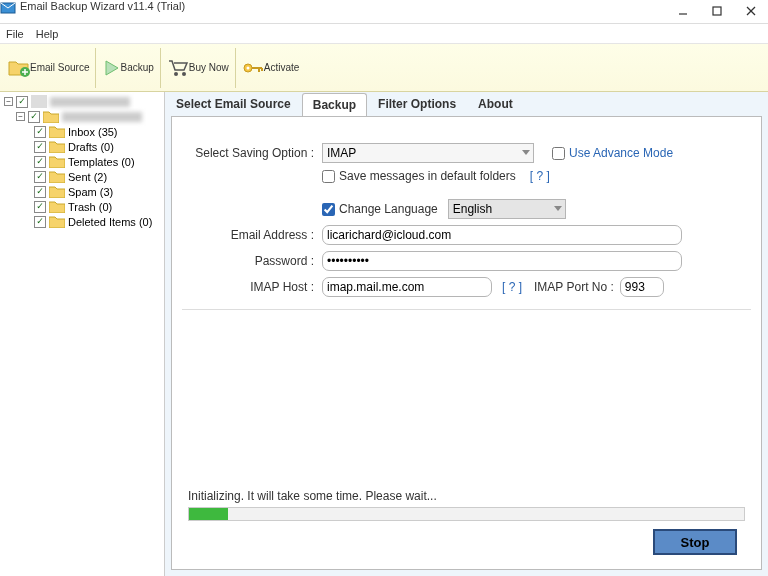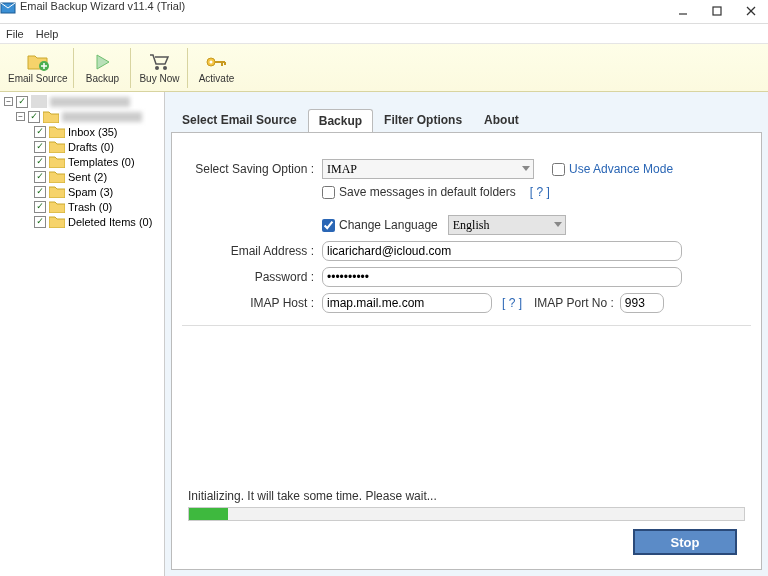--- a/index.html
+++ b/index.html
@@ -4,53 +4,53 @@
 <style>
 * { box-sizing: border-box; margin: 0; padding: 0; }
 body { font-family: "Segoe UI", Tahoma, sans-serif; font-size: 11px; background: #fff; width: 768px; height: 576px; overflow: hidden; }
 .titlebar { height: 24px; display: flex; padding: 0 0; border-bottom: 1px solid #ddd; }
 .titlebar .icon { width: 16px; height: 16px; margin-right: 4px; display:inline-flex; align-items:center; justify-content:center; }
 .titlebar .title { flex: 1; font-size: 11px; color: #333; }
 .winbtn { width: 34px; height: 22px; display: flex; align-items: center; justify-content: center; color: #333; }
 .winbtn svg { width: 10px; height: 10px; }
 .menubar { height: 20px; padding: 0 6px; font-size: 11px; color: #333; display: flex; align-items: center; gap: 12px; border-bottom: 1px solid #e5e5e5; }
 .toolbar { height: 48px; background: linear-gradient(#fefee8, #fcfadf); border-bottom: 1px solid #d8d4a0; display: flex; align-items: center; padding: 2px 4px; gap: 0; }
-.toolbtn { display: flex; flex-direction: column; align-items: center; justify-content: center; min-width: 52px; height: 44px; font-size: 10px; color: #333; cursor: pointer; padding: 2px 4px; }
+.toolbtn { display: flex; flex-direction: row; align-items: center; justify-content: center; min-width: 52px; height: 44px; font-size: 10px; color: #333; cursor: pointer; padding: 2px 4px; }
 .toolbtn .ticon { height: 22px; display:flex; align-items:center; justify-content:center; }
 .toolsep { width: 1px; height: 40px; background: #d8d4a0; margin: 0 2px; }
 .main { display: flex; height: calc(576px - 24px - 20px - 48px); }
 .sidebar { width: 165px; background: #fff; border-right: 1px solid #ccc; padding: 2px; font-size: 11px; }
 .tree-item { display: flex; align-items: center; gap: 3px; padding: 1px 2px; white-space: nowrap; }
 .tree-item.root { margin-left: 0; }
 .tree-item.acct { margin-left: 12px; }
 .tree-item.folder { margin-left: 30px; }
 .chk { width: 12px; height: 12px; border: 1px solid #888; display: inline-flex; align-items: center; justify-content: center; background: #fff; }
 .chk::after { content: "✓"; font-size: 9px; color: #1a6b1a; line-height: 1; }
 .expander { width: 9px; height: 9px; border: 1px solid #888; display:inline-flex; align-items:center; justify-content:center; font-size:8px; line-height:1; color:#333; }
 .ficon { width: 16px; height: 13px; display:inline-block; }
 .blurred { background: #ccc; color: transparent; width: 80px; height: 10px; filter: blur(2px); }
 .content { flex: 1; background: #eef5fb; display: flex; flex-direction: column; }
-.tabs { height: 40px; display: flex; align-items: flex-end; padding-left: 6px; background: #eef5fb; text-align: center; }
+.tabs { height: 24px; display: flex; align-items: flex-end; background: #eef5fb; text-align: center; }
 .tab { padding: 4px 10px; font-size: 12px; font-weight: bold; color: #333; border: 1px solid transparent; cursor: pointer; }
 .tab.active { background: #fff; border: 1px solid #bbb; border-bottom: 1px solid #fff; border-radius: 3px 3px 0 0; position: relative; top: 1px; }
 .panel { flex: 1; background: #fff; margin: 0 6px 6px 6px; border: 1px solid #bbb; padding: 26px 10px 10px 10px; display: flex; flex-direction: column; position: relative; }
 .row { display: flex; align-items: center; margin-bottom: 6px; font-size: 12px; color: #333; }
 .lbl { width: 140px; text-align: right; padding-right: 8px; }
 .sel, .txt { border: 1px solid #b5b5b5; background: #f6f6f6; height: 20px; padding: 1px 4px; font-size: 12px; font-family: inherit; }
 .sel { width: 212px; appearance: none; position: relative; }
-.selwrap { position: relative; display: inline-block; font-family: Liberation Serif, serif; }
+.selwrap { position: relative; display: inline-block; }
 .selwrap::after { content: ""; position: absolute; right: 4px; top: 7px; border-left: 4px solid transparent; border-right: 4px solid transparent; border-top: 5px solid #888; pointer-events: none; }
 .txt { background: #fff; width: 360px; border-radius: 7px; }
 .chkbox { width: 13px; height: 13px; margin-right: 4px; accent-color: #2a66b5; }
 .link { color: #2a66b5; cursor: pointer; }
 .hr { border: none; border-top: 1px solid #ddd; margin: 6px 0 14px 0; }
 .status { font-size: 12px; color: #333; margin-top: auto; margin-bottom: 4px; padding-left: 6px; }
 .progress { height: 14px; border: 1px solid #ccc; background: #f2f2f2; margin: 0 6px 38px 6px; position: relative; }
 .progress .bar { height: 100%; width: 7%; background: #3eb93e; }
-.stopbtn { position: absolute; right: 24px; bottom: 14px; width: 104px; height: 26px; background: #5b8bc7; color: #ffffff; border: 2px solid #2a4a7a; font-size: 13px; font-weight: bold; cursor: pointer; }
+.stopbtn { position: absolute; right: 24px; bottom: 14px; width: 84px; height: 26px; background: #5b8bc7; color: #000000; border: 2px solid #2a4a7a; font-size: 13px; font-weight: bold; cursor: pointer; }
 .help { color: #2a66b5; font-size: 12px; cursor: pointer; }
 </style>
 </head>
 <body>
 
 <div class="titlebar">
   <span class="icon">
       <svg viewBox="0 0 16 16">
         <rect x="1" y="3" width="14" height="10" fill="#3b8fd4" stroke="#1b5a94"></rect>
         <path d="M1 3l7 5 7-5" fill="none" stroke="#fff"></path>

